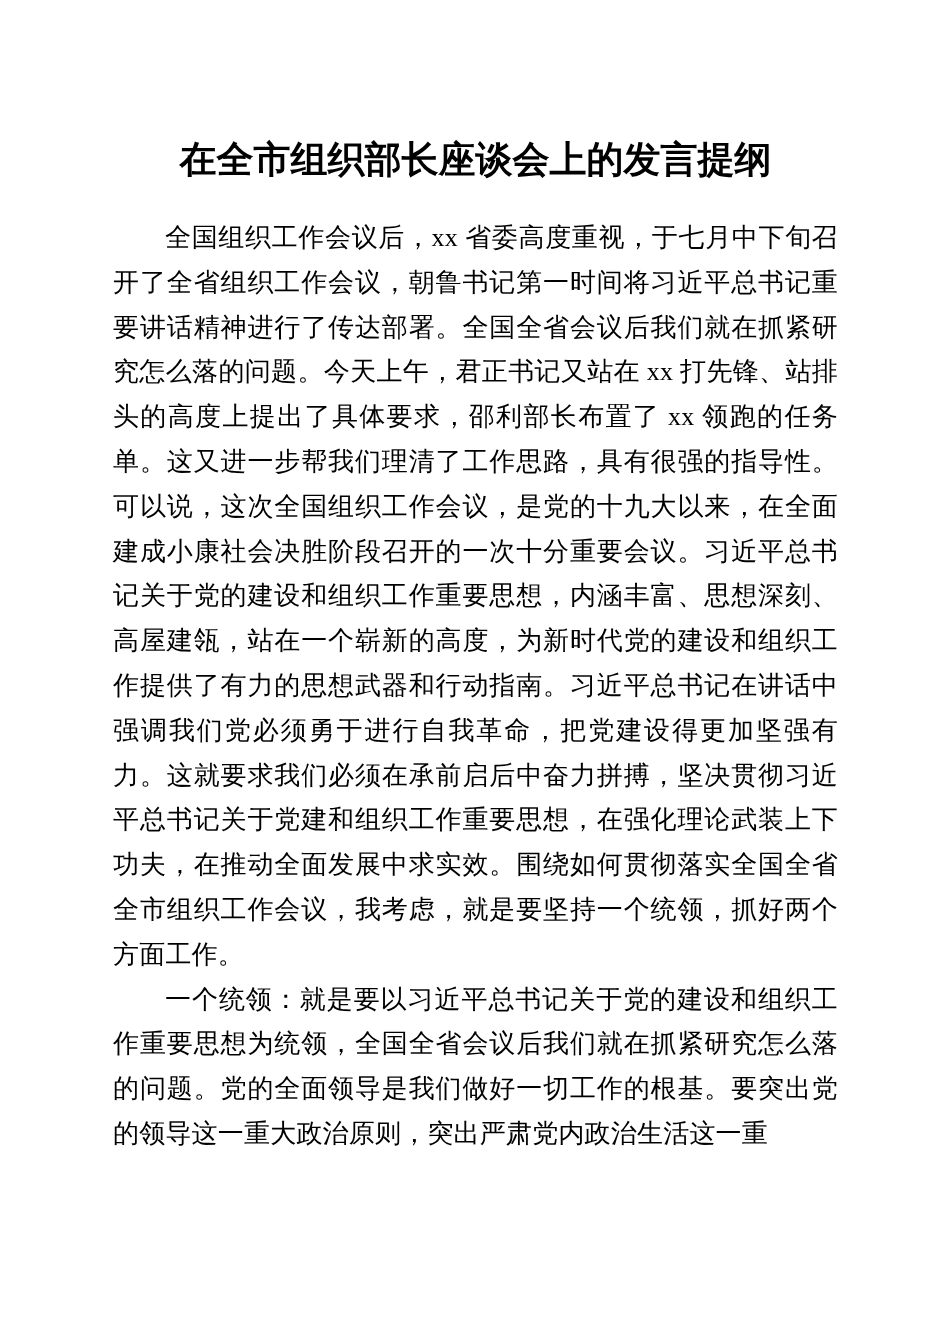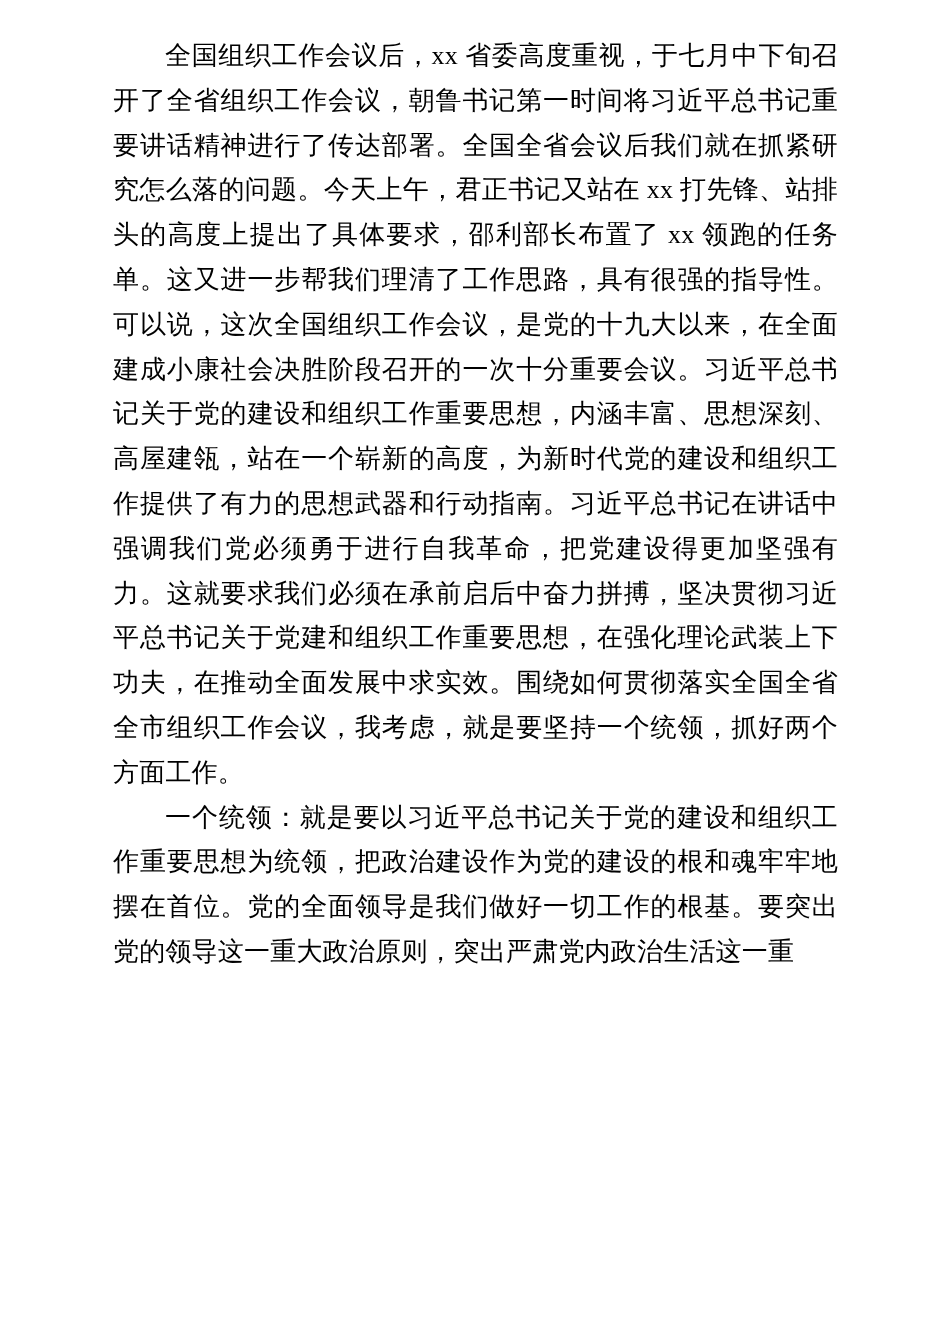--- a/index.html
+++ b/index.html
@@ -43,18 +43,19 @@
     text-indent: 2em;
     letter-spacing: 0.2px;
     font-weight: normal;
   }
 </style>
 </head>
 <body>
 
 <div class="page">
   <div class="content">
+    <h1 class="doc-title">在全市组织部长座谈会上的发言提纲</h1>
     <div class="doc-body">
       <p>全国组织工作会议后，xx 省委高度重视，于七月中下旬召开了全省组织工作会议，朝鲁书记第一时间将习近平总书记重要讲话精神进行了传达部署。全国全省会议后我们就在抓紧研究怎么落的问题。今天上午，君正书记又站在 xx 打先锋、站排头的高度上提出了具体要求，邵利部长布置了 xx 领跑的任务单。这又进一步帮我们理清了工作思路，具有很强的指导性。可以说，这次全国组织工作会议，是党的十九大以来，在全面建成小康社会决胜阶段召开的一次十分重要会议。习近平总书记关于党的建设和组织工作重要思想，内涵丰富、思想深刻、高屋建瓴，站在一个崭新的高度，为新时代党的建设和组织工作提供了有力的思想武器和行动指南。习近平总书记在讲话中强调我们党必须勇于进行自我革命，把党建设得更加坚强有力。这就要求我们必须在承前启后中奋力拼搏，坚决贯彻习近平总书记关于党建和组织工作重要思想，在强化理论武装上下功夫，在推动全面发展中求实效。围绕如何贯彻落实全国全省全市组织工作会议，我考虑，就是要坚持一个统领，抓好两个方面工作。</p>
-      <p>一个统领：就是要以习近平总书记关于党的建设和组织工作重要思想为统领，把政治建设作为党的建设的根和魂牢牢地摆在首位。党的全面领导是我们做好一切工作的根基。要突出党的领导这一重大政治原则，突出严肃党内政治生活这一重</p>
+      <p>一个统领：就是要以习近平总书记关于党的建设和组织工作重要思想为统领，全国全省会议后我们就在抓紧研究怎么落的问题。党的全面领导是我们做好一切工作的根基。要突出党的领导这一重大政治原则，突出严肃党内政治生活这一重</p>
     </div>
   </div>
 </div>
 
 </body></html>

